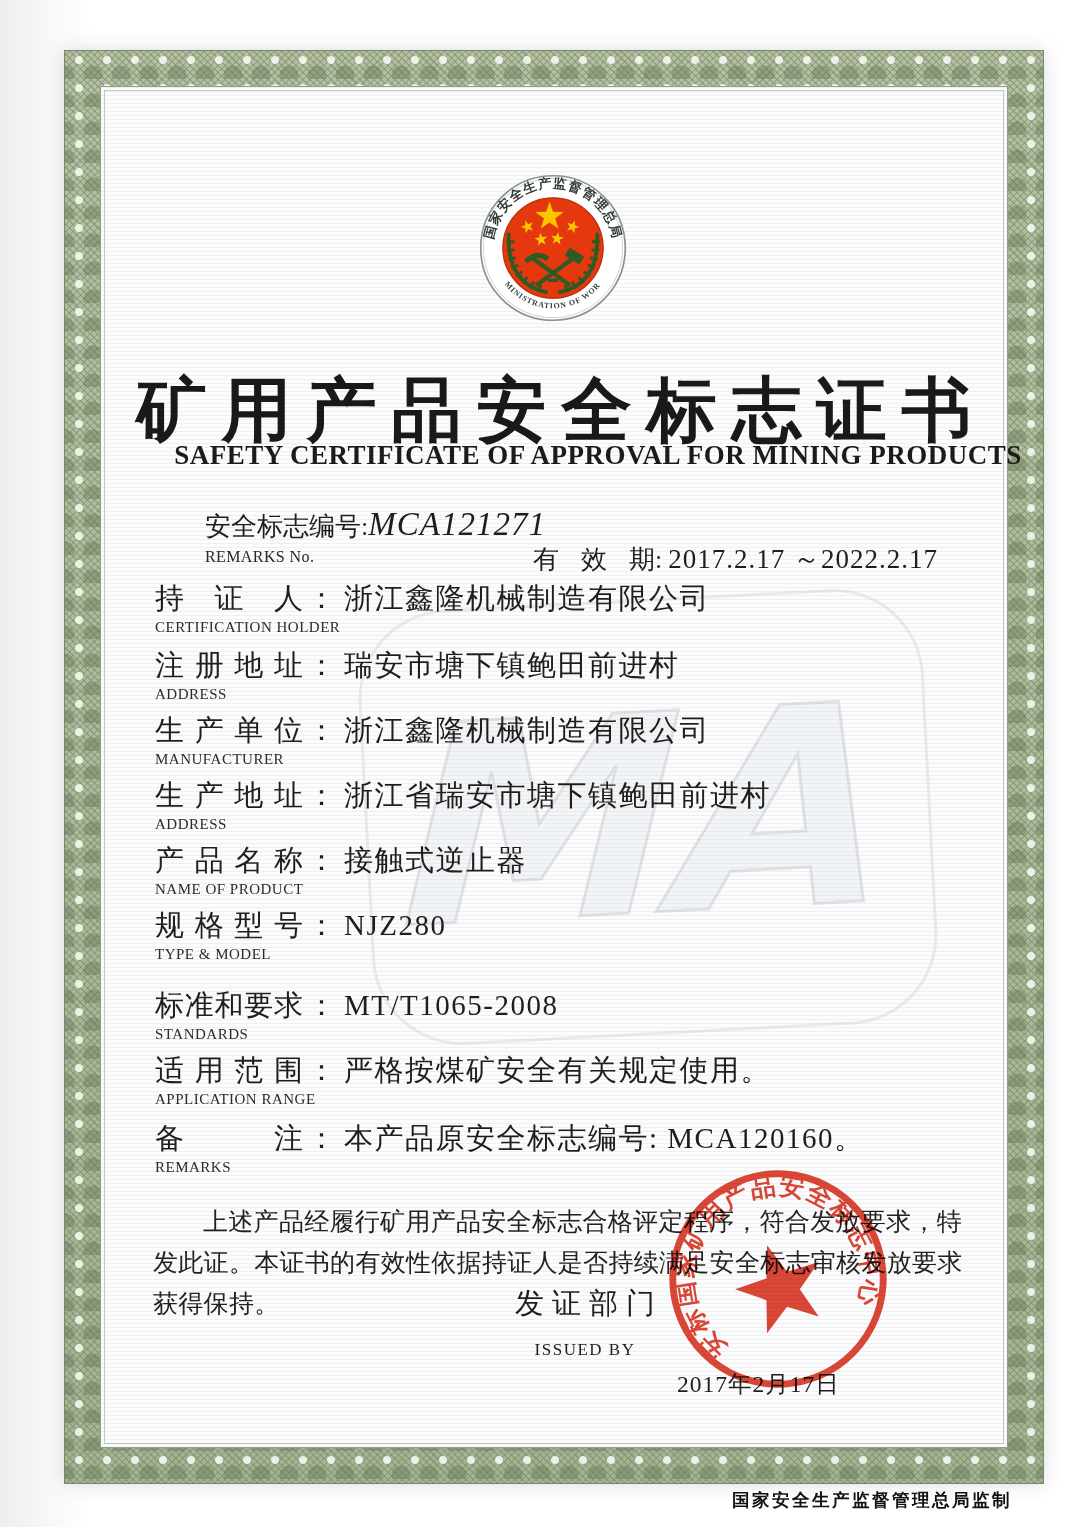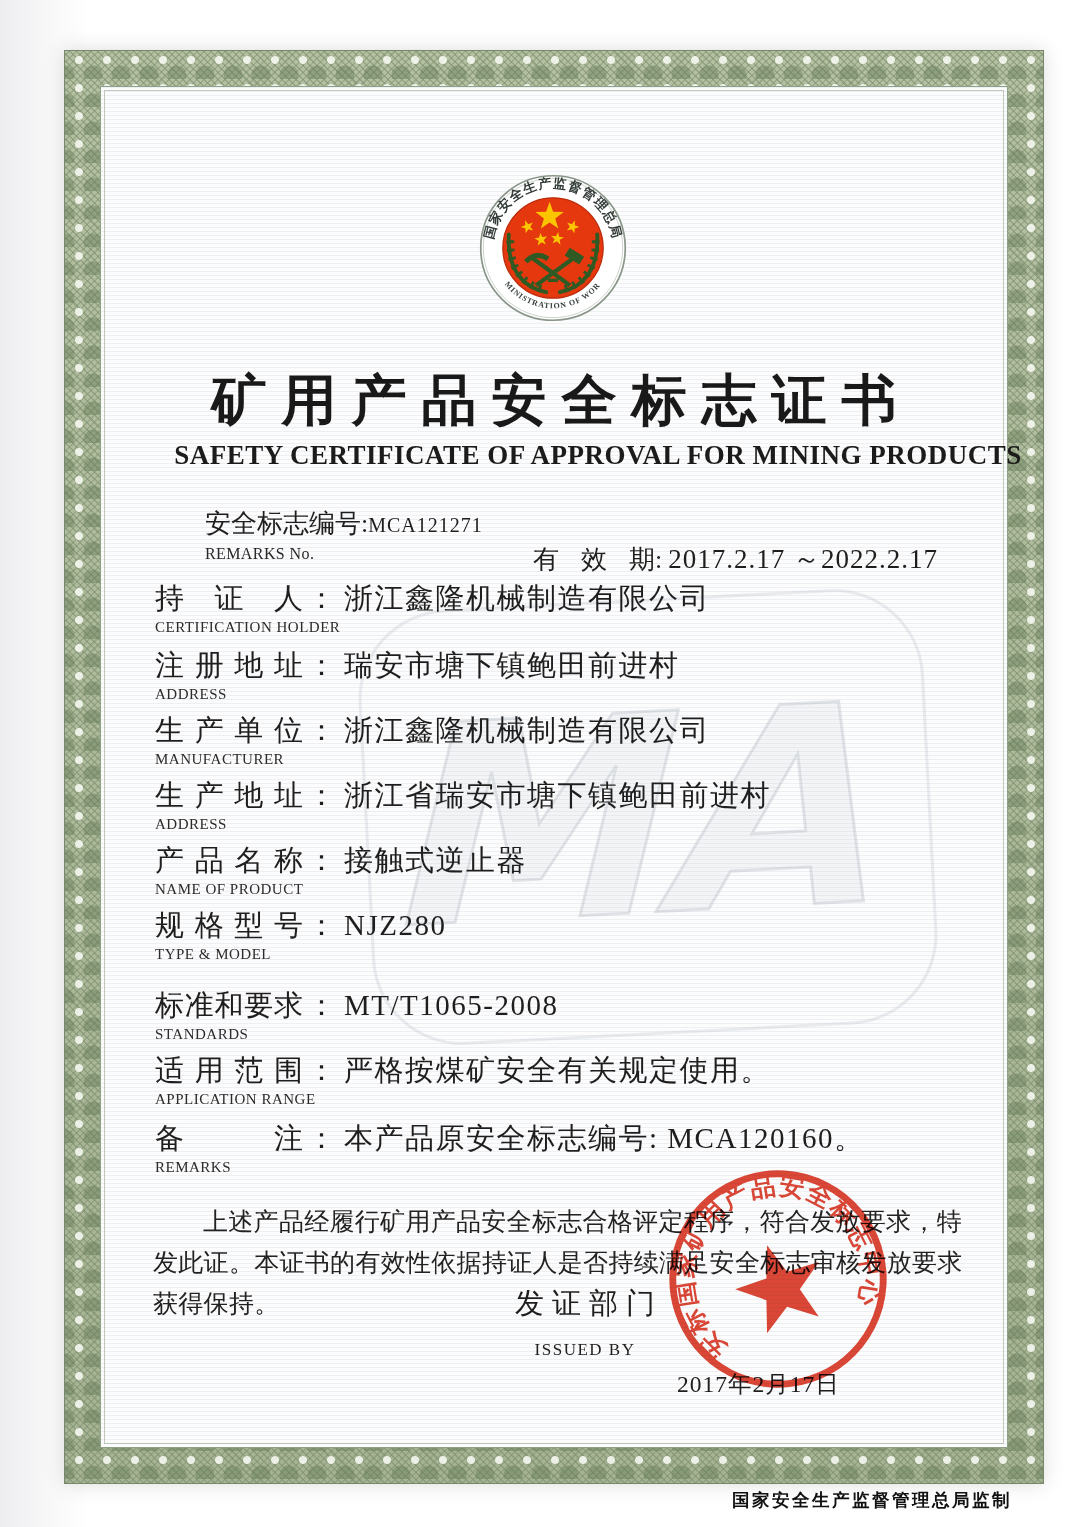--- a/index.html
+++ b/index.html
@@ -37,30 +37,30 @@
   }
   .wm-text{
     font-family:"DejaVu Sans","Liberation Sans",sans-serif;font-style:italic;font-weight:bold;
     font-size:275px;line-height:1;transform:skewX(-6deg);
     color:rgba(193,199,207,.14);-webkit-text-stroke:3px rgba(165,172,183,.30);
   }
   
   .emblem{position:absolute;left:403px;top:112px;width:170px;height:170px;}
   .title{
     position:absolute;left:0;top:313px;width:978px;text-align:center;
-    font-size:55px;font-weight:bold;letter-spacing:15px;padding-left:15px;box-sizing:border-box;color:#191919;
+    font-size:70px;font-weight:bold;letter-spacing:15px;padding-left:15px;box-sizing:border-box;color:#191919;
   }
   .subtitle{
     position:absolute;left:0;top:389px;width:978px;text-align:center;
     font-size:27px;font-weight:bold;letter-spacing:.5px;color:#1b1b1b;margin-left:44px;
   }
   
   .approval{position:absolute;left:140px;top:455px;}
   .ap-line{font-size:26px;font-weight:500;}
-  .ap-num{font-size:20px;letter-spacing:1px;}
+  .ap-num{font-size:33px;letter-spacing:1px;font-style:italic;}
   .validity{position:absolute;left:468px;top:455px;}
   .v-label{display:inline-block;width:122px;text-align:justify;text-align-last:justify;font-size:26px;font-weight:500;vertical-align:bottom;margin-top:36px;}
   .v-dates{font-size:27px;letter-spacing:1px;margin-left:6px;}
   .en-label{font-size:16px;letter-spacing:.4px;margin-top:4px;color:#272727;}
   
   .field{position:absolute;left:90px;}
   .f-line{font-size:29px;white-space:nowrap;}
   .cn-label{display:inline-block;width:148px;text-align:justify;text-align-last:justify;font-weight:500;vertical-align:bottom;}
   .colon{margin:0 8px 0 4px;}
   .f-value{letter-spacing:1.5px;font-weight:500;}

